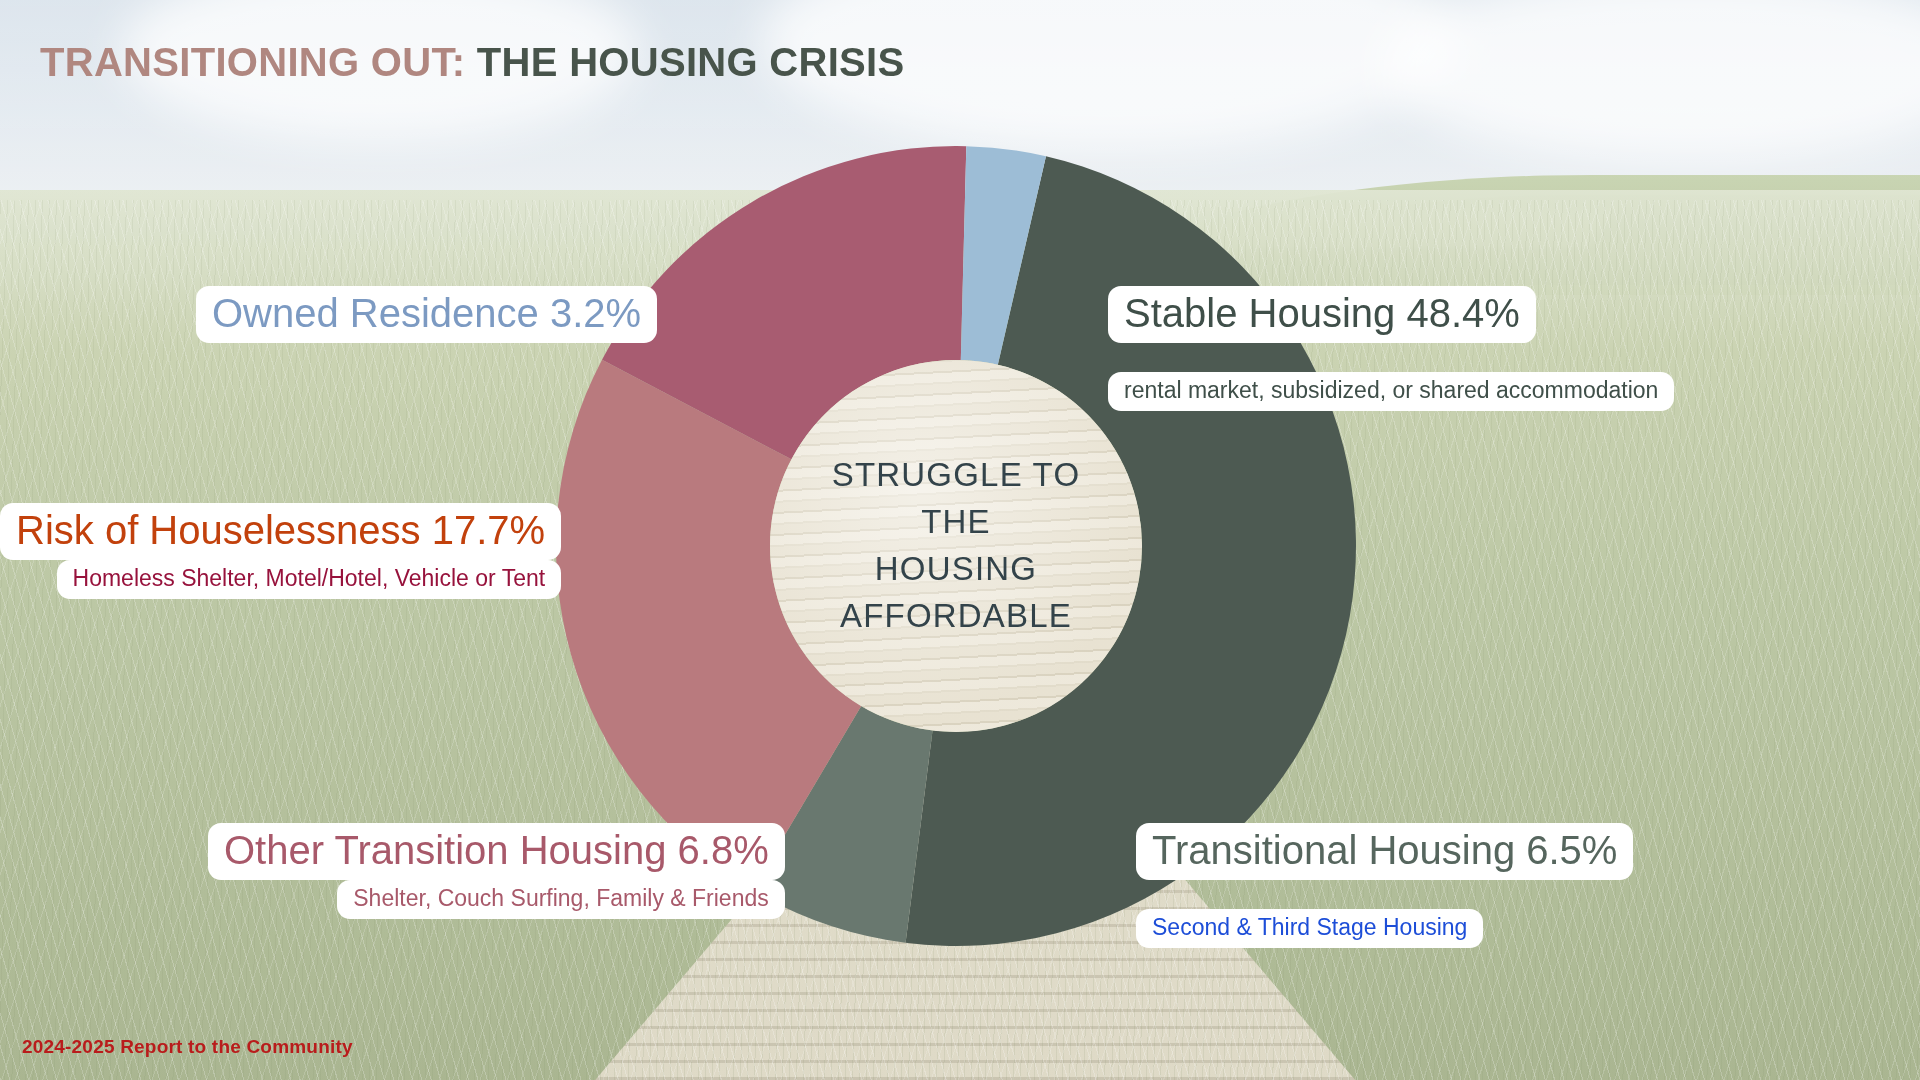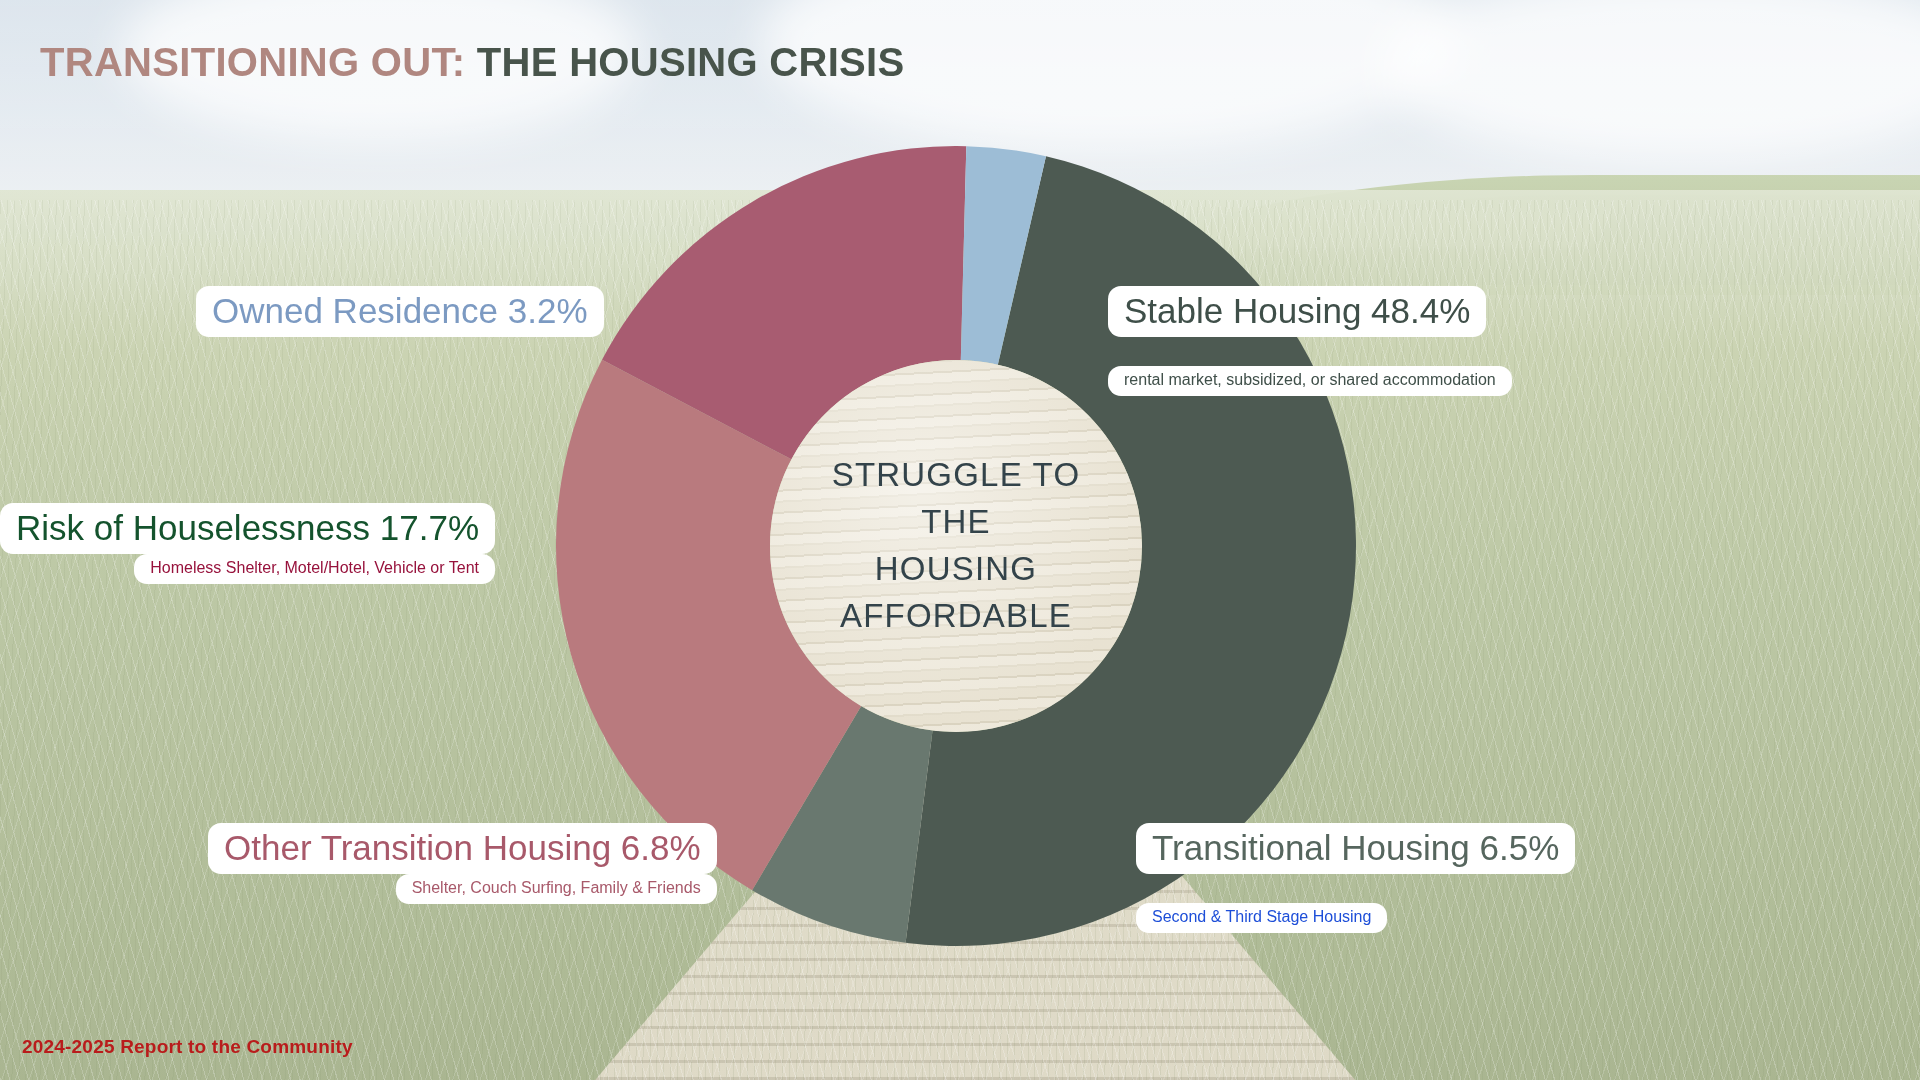--- a/index.html
+++ b/index.html
@@ -140,22 +140,22 @@
   
   .callout { position:absolute; }
 
   .cl-line {
     background:#ffffff;
     border-radius:13px;
     padding:4px 16px 6px 16px;
     display:inline-block;
     white-space:nowrap;
   }
-  .cl-main { font-size:35px; font-weight:400; line-height:1.18; }
-  .cl-sub  { font-size:16px; font-weight:400; line-height:1.25; }
+  .cl-main { font-size:40px; font-weight:400; line-height:1.18; }
+  .cl-sub  { font-size:23px; font-weight:400; line-height:1.25; }
 
   .rows { display:flex; flex-direction:column; }
   .rows.left  { align-items:flex-end; }
   .rows.right { align-items:flex-start; }
 
   
   #callout-owned      { left:196px;  top:286px; }
   #callout-risk       { left:0px;    top:503px; }
   #callout-other      { left:208px;  top:823px; }
   #callout-stable     { left:1108px; top:286px; }
@@ -209,21 +209,21 @@
   </div>
 
   <div class="callout" id="callout-owned">
     <div class="rows left">
       <div class="cl-line cl-main" style="color:#7c9ac2">Owned Residence 3.2%</div>
     </div>
   </div>
 
   <div class="callout" id="callout-risk">
     <div class="rows left">
-      <div class="cl-line cl-main" style="color:#14532d">Risk of Houselessness 17.7%</div>
+      <div class="cl-line cl-main" style="color:#c2410c">Risk of Houselessness 17.7%</div>
       <div class="cl-line cl-sub" style="color:#97123c">Homeless Shelter, Motel/Hotel, Vehicle or Tent</div>
     </div>
   </div>
 
   <div class="callout" id="callout-other">
     <div class="rows left">
       <div class="cl-line cl-main" style="color:#a8596a">Other Transition Housing 6.8%</div>
       <div class="cl-line cl-sub" style="color:#a8596a">Shelter, Couch Surfing, Family &amp; Friends</div>
     </div>
   </div>

